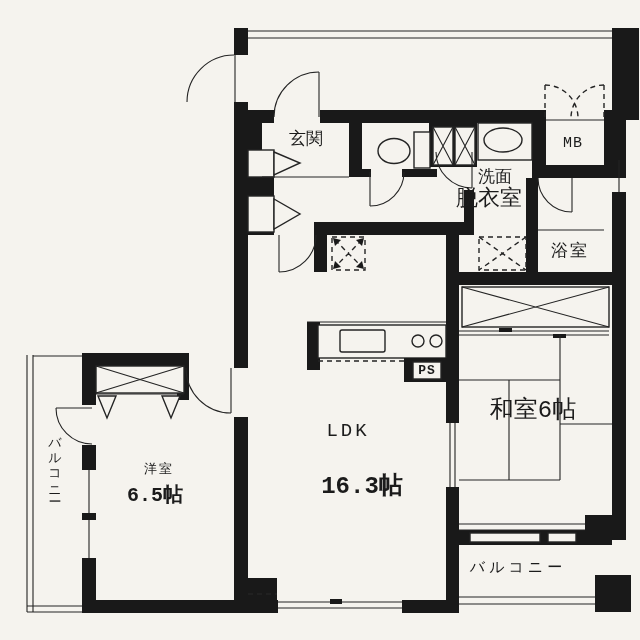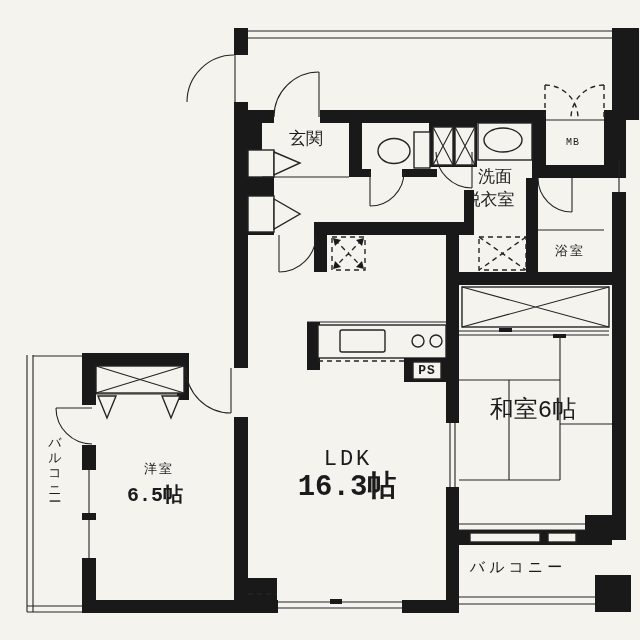--- a/index.html
+++ b/index.html
@@ -175,25 +175,25 @@
     </g>
 
     <g>
       <rect class="whs" x="458" y="533" width="70" height="9"></rect>
       <rect class="whs" x="536" y="533" width="28" height="9"></rect>
     </g>
   </svg>
 
   <div class="lbl" style="left:294px;top:139px;font-size:17px;">玄関</div>
   <div class="lbl" style="left:483px;top:177px;font-size:17px;text-align:center;">洗面</div>
-  <div class="lbl" style="left:477px;top:200px;font-size:17px;text-align:center;">脱衣室</div>
-  <div class="lbl" style="left:561px;top:143px;font-size:10px;letter-spacing:1px;">MB</div>
-  <div class="lbl" style="left:558px;top:251px;font-size:13px;letter-spacing:2px;">浴室</div>
+  <div class="lbl" style="left:477px;top:200px;font-size:22px;text-align:center;">脱衣室</div>
+  <div class="lbl" style="left:561px;top:143px;font-size:15px;letter-spacing:1px;">MB</div>
+  <div class="lbl" style="left:558px;top:251px;font-size:17px;letter-spacing:2px;">浴室</div>
   <div class="lbl" style="left:521px;top:411px;font-size:24px;">和室6帖</div>
-  <div class="lbl" style="left:336px;top:460px;font-size:22px;letter-spacing:3px;">LDK</div>
-  <div class="lbl" style="left:335px;top:487px;font-size:29px;font-weight:600;">16.3帖</div>
+  <div class="lbl" style="left:336px;top:431px;font-size:19px;letter-spacing:3px;">LDK</div>
+  <div class="lbl" style="left:350px;top:487px;font-size:24px;font-weight:600;">16.3帖</div>
   <div class="lbl" style="left:147px;top:469px;font-size:13px;letter-spacing:2px;">洋室</div>
   <div class="lbl" style="left:143px;top:496px;font-size:20px;font-weight:600;">6.5帖</div>
   <div class="lbl vert" style="left:42px;top:462px;font-size:13px;letter-spacing:2px;">バルコニー</div>
   <div class="lbl" style="left:506px;top:568px;font-size:15px;letter-spacing:4px;">バルコニー</div>
   <div class="lbl" style="left:415px;top:370px;font-size:13px;font-weight:600;letter-spacing:1px;">PS</div>
 
 </div>
 
 </body></html>

